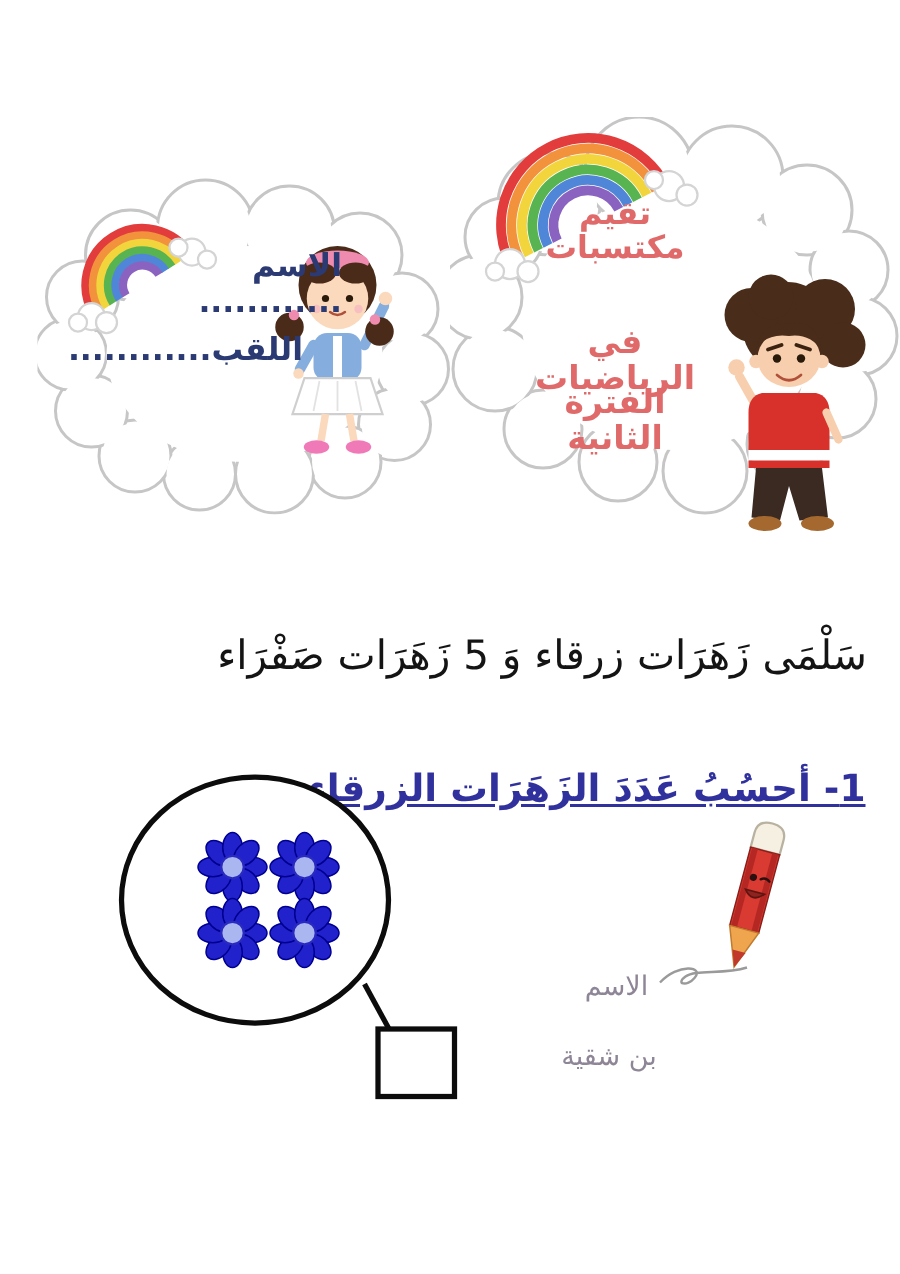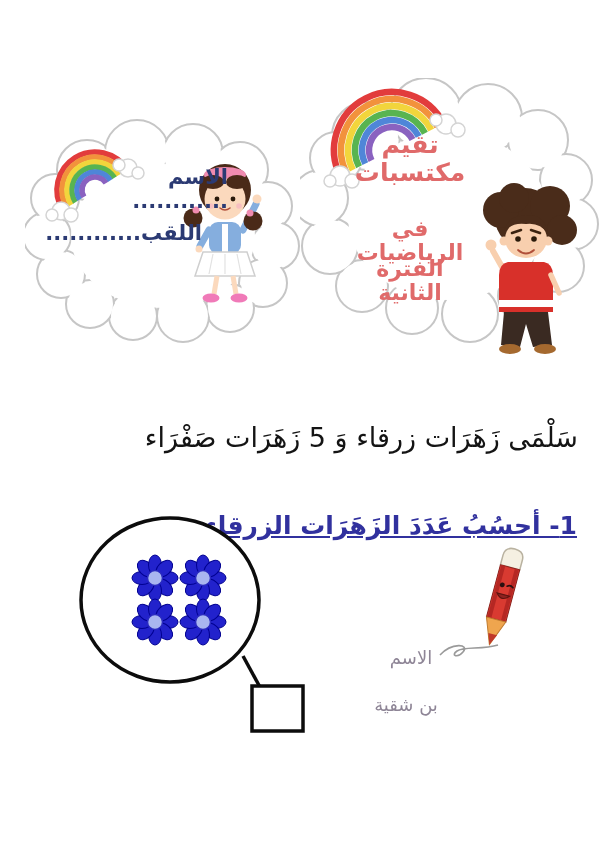--- a/index.html
+++ b/index.html
@@ -211,21 +211,21 @@
       <rect x="199" y="222" width="54" height="7" fill="#ffffff"></rect>
       <rect x="199" y="229" width="54" height="5" fill="#d8302a"></rect>
 
       <path d="M204,234 L248,234 L252,267 L233,269 L226,246 L220,269 L201,267 Z" fill="#3a2a22"></path>
 
       <ellipse cx="210" cy="271" rx="11" ry="5" fill="#a5692f"></ellipse>
       <ellipse cx="245" cy="271" rx="11" ry="5" fill="#a5692f"></ellipse>
     </g>
   </svg>
 
-  <div class="abs rtl center cloud-red-line" style="left:350px;top:131px;width:120px;font-size:25px;">تقيم مكتسبات</div>
+  <div class="abs rtl center cloud-red-line" style="left:350px;top:131px;width:120px;font-size:21px;">تقيم مكتسبات</div>
   <div class="abs rtl center cloud-red-line" style="left:346px;top:217px;width:128px;font-size:22px;">في الرياضيات</div>
   <div class="abs rtl center cloud-red-line" style="left:350px;top:257px;width:120px;font-size:22px;">الفترة الثانية</div>
 
 
   <div class="abs rtl right problem" style="left:38px;top:414px;width:540px;">
     <div>سَلْمَى زَهَرَات زرقاء وَ 5 زَهَرَات صَفْرَاء</div>
   </div>
 
   <div class="abs rtl right question" style="left:190px;top:511px;width:387px;">1- أحسُبُ عَدَدَ الزَهَرَات الزرقاء</div>
 

